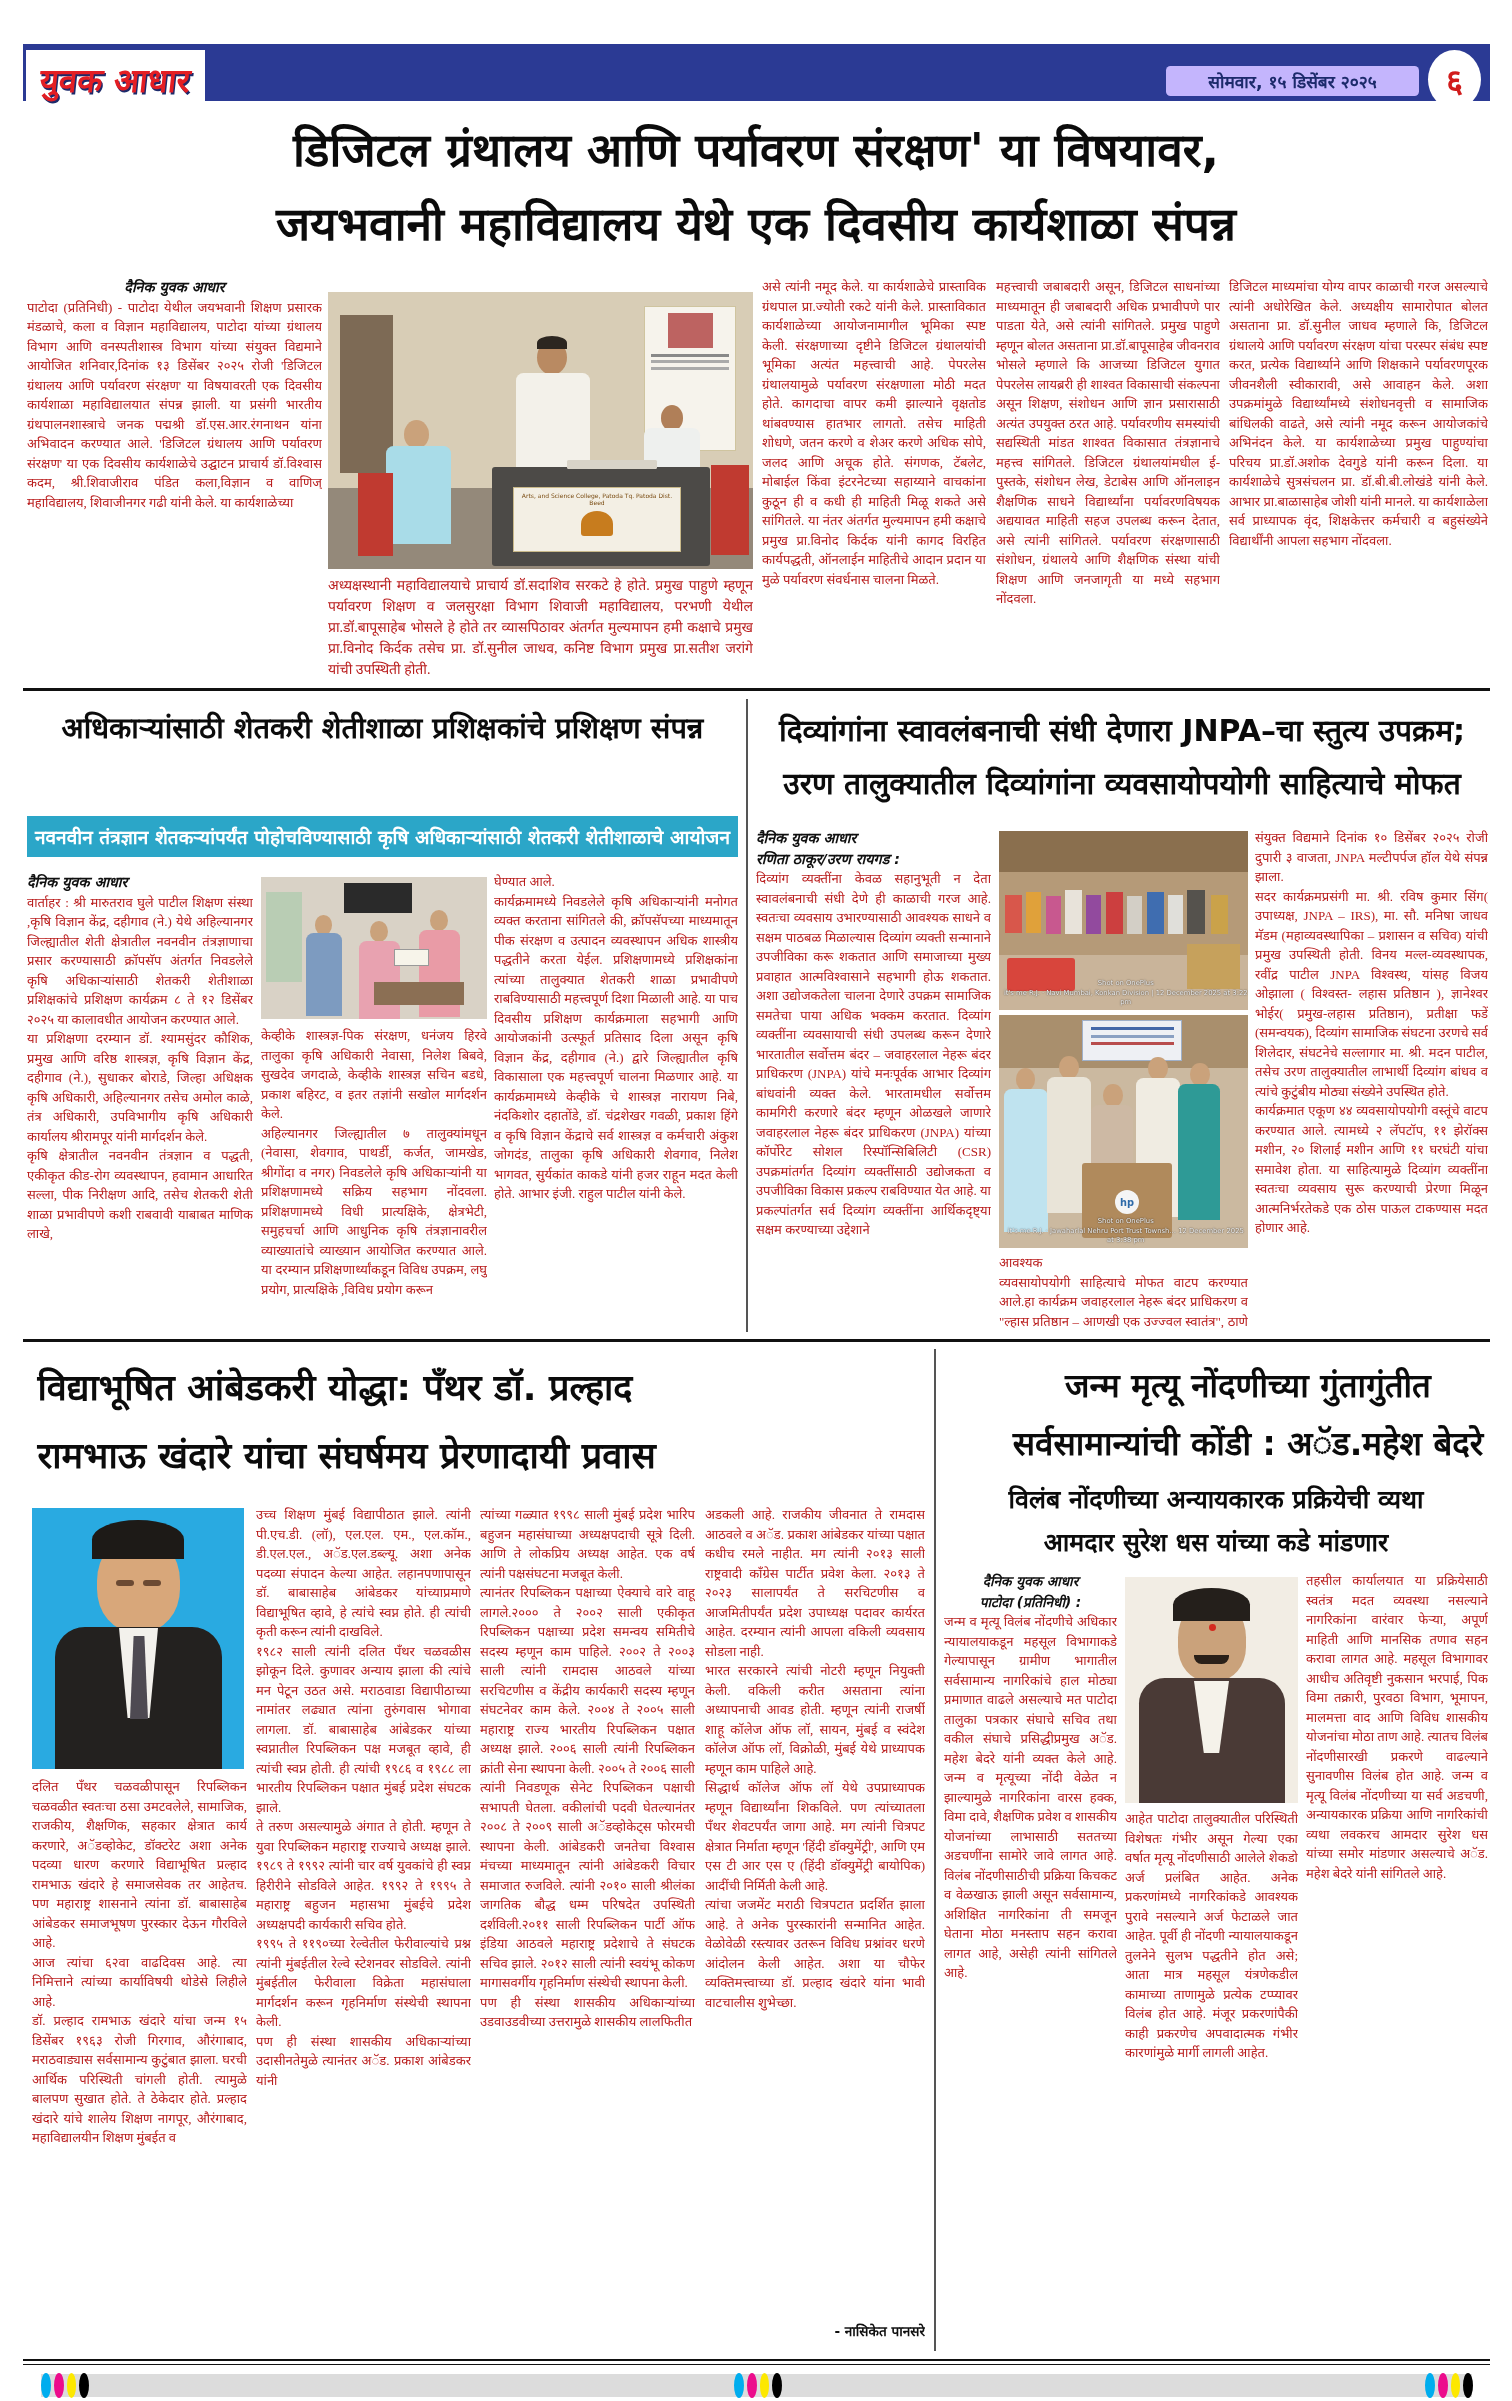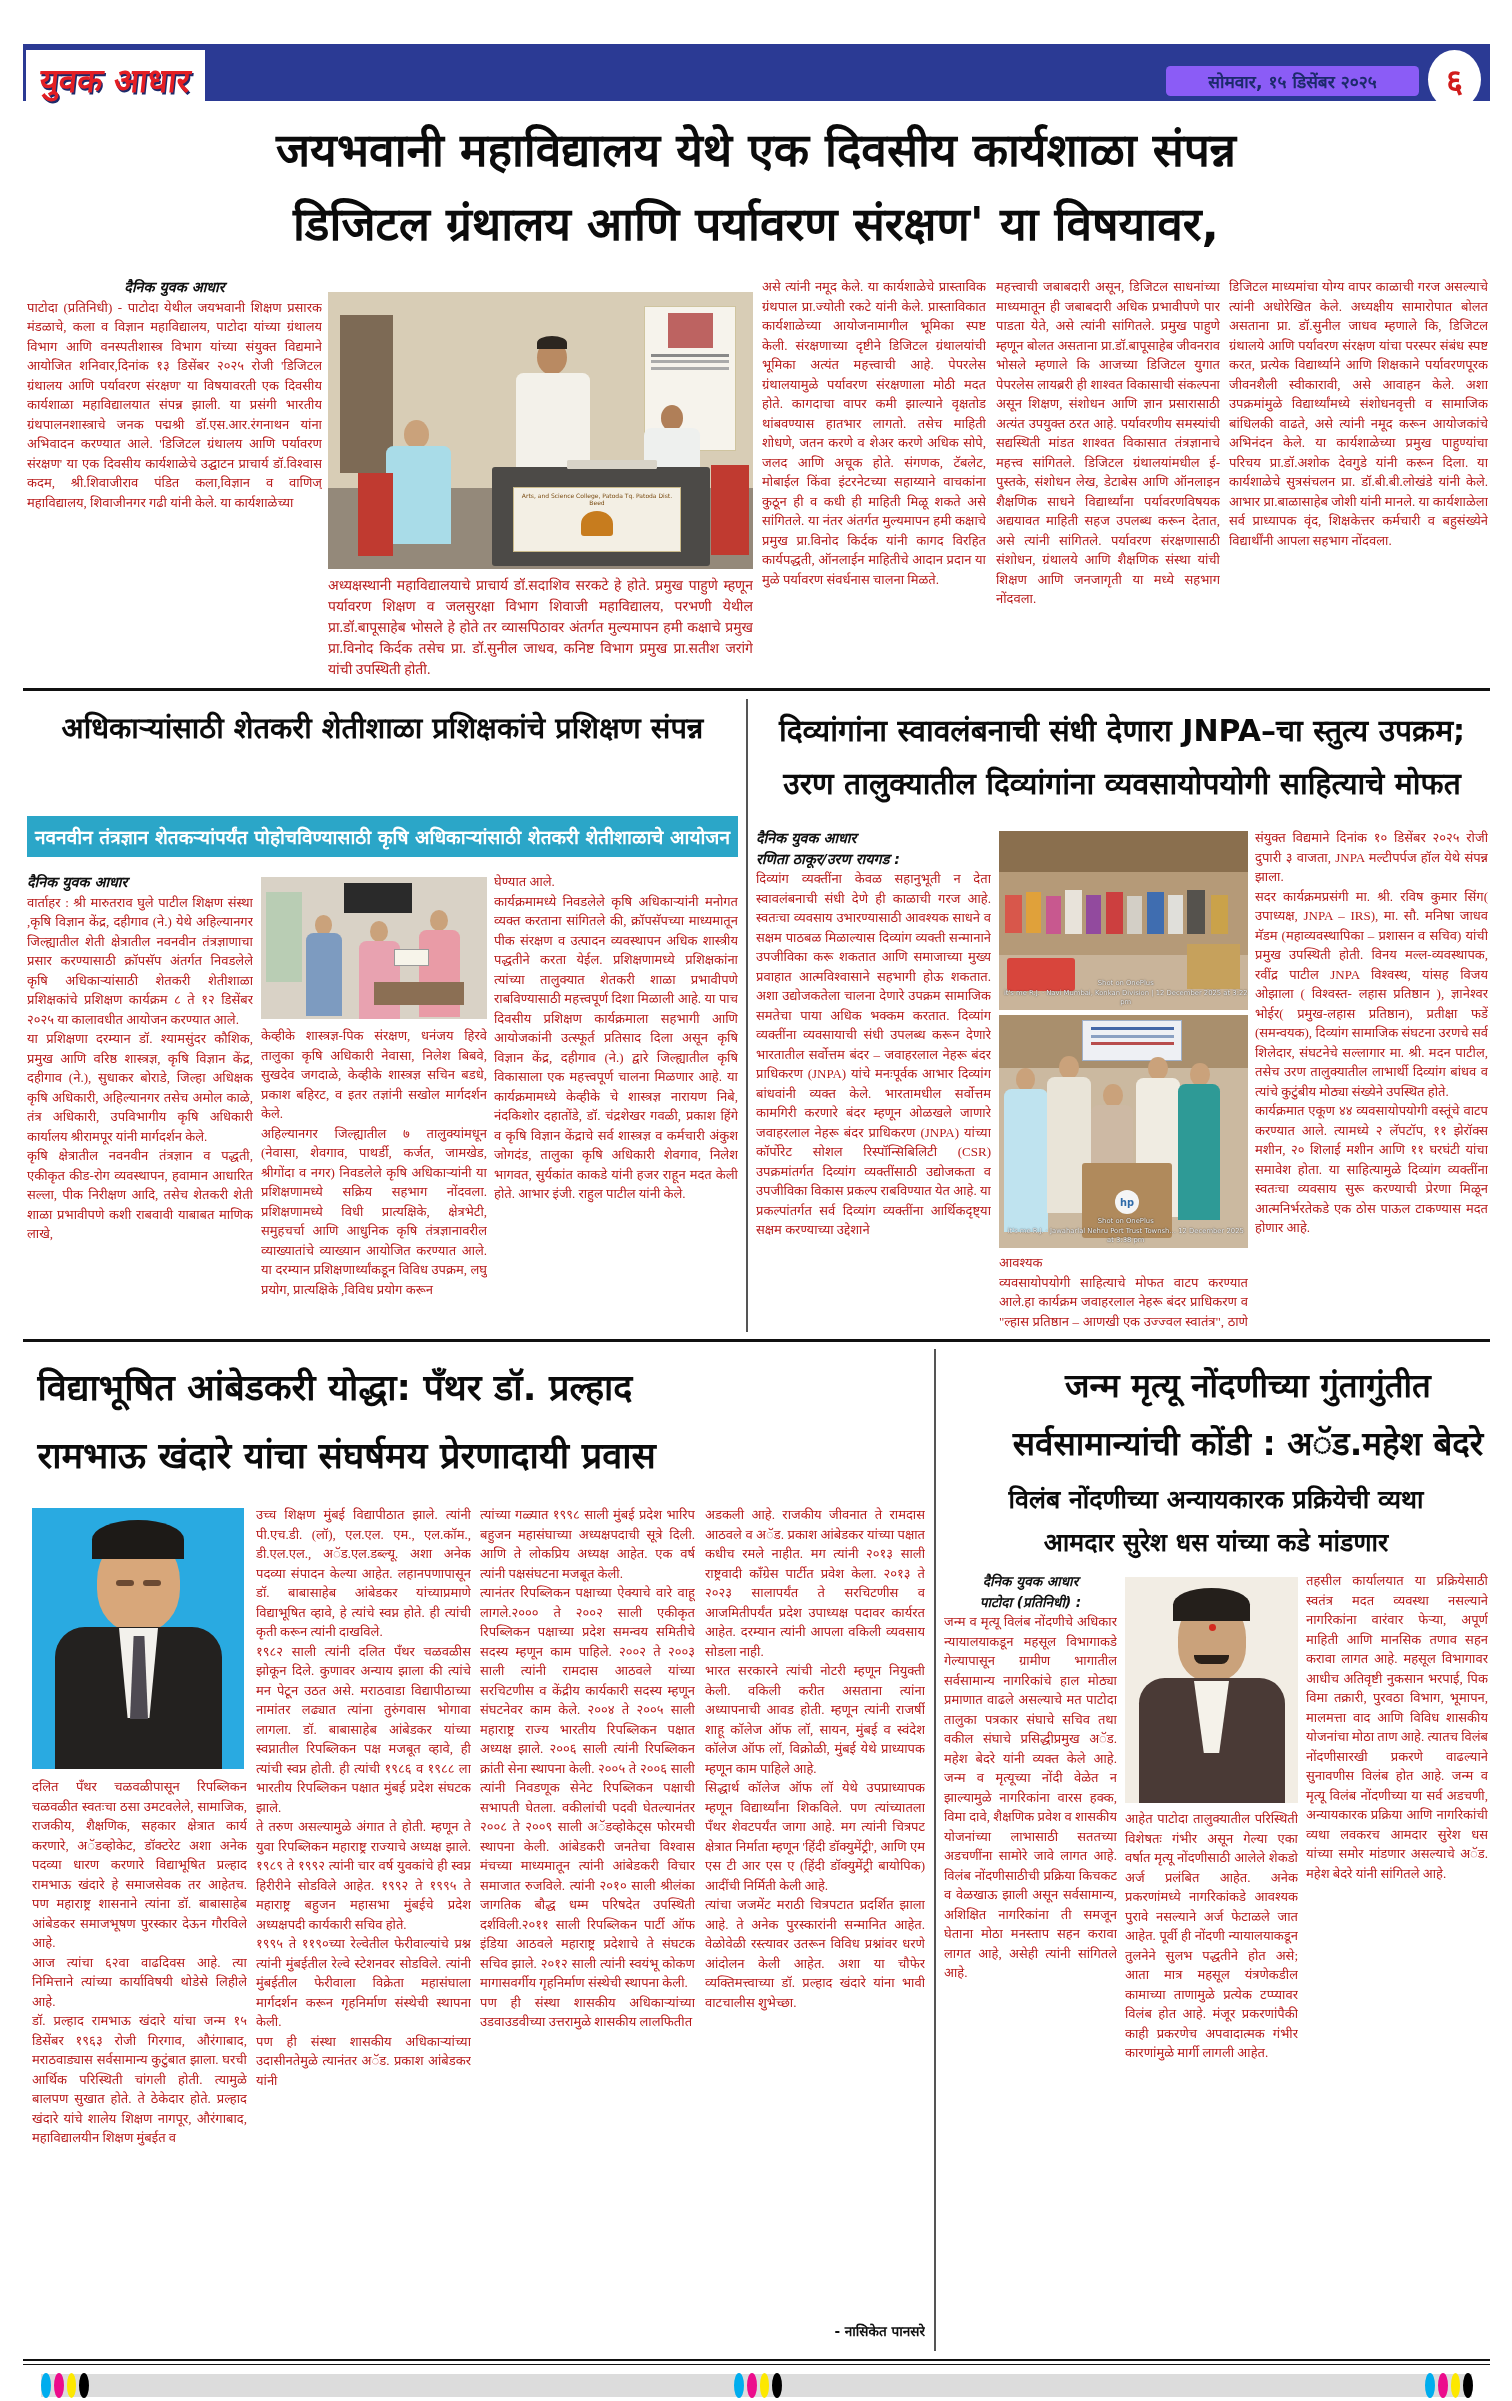--- a/index.html
+++ b/index.html
@@ -5,21 +5,21 @@
   html,body{margin:0;padding:0;background:#ffffff;}
   #page{position:relative;width:1512px;height:2401px;background:#ffffff;overflow:hidden;
         font-family:"Liberation Serif", serif;color:#101010;}
   .abs{position:absolute;}
   
   .topbar{position:absolute;left:22.6px;top:44px;width:1467px;height:57px;background:#2b3a94;}
   .masthead{position:absolute;left:25.6px;top:50px;width:179px;height:59px;background:#ffffff;
             display:flex;align-items:center;justify-content:center;}
   .masthead span{font-family:"DejaVu Sans",sans-serif;font-weight:bold;font-size:33px;color:#e31e24;
             text-shadow:1.5px 1.5px 0 #1c2a6b;transform:skewX(-6deg);white-space:nowrap;}
-  .datebox{position:absolute;left:1166px;top:66px;width:253px;height:30px;background:#8b5cf6;border-radius:4.5px;
+  .datebox{position:absolute;left:1166px;top:66px;width:253px;height:30px;background:#c4b5fd;border-radius:4.5px;
             display:flex;align-items:center;justify-content:center;font-family:"DejaVu Sans",sans-serif;
             font-weight:bold;font-size:17.3px;color:#1c2a6b;}
   .pagenum{position:absolute;left:1428px;top:50px;width:53px;height:59px;background:#ffffff;border-radius:50%;
             display:flex;align-items:center;justify-content:center;font-family:"DejaVu Sans",sans-serif;
             font-weight:bold;font-size:32px;color:#d11c1c;}
   
   .hl-main{position:absolute;left:27px;top:114px;width:1458px;height:155px;text-align:center;
            font-family:"DejaVu Sans",sans-serif;font-weight:bold;font-size:46px;line-height:1.6;color:#0b0b0b;overflow:hidden;}
   .hl2{font-family:"DejaVu Sans",sans-serif;font-weight:bold;text-align:center;color:#0b0b0b;overflow:hidden;}
   
@@ -52,22 +52,22 @@
 <div id="page">
 
   <div class="topbar"></div>
   <div class="masthead">
     <span>युवक आधार</span>
   </div>
   <div class="datebox">सोमवार, १५ डिसेंबर २०२५</div>
   <div class="pagenum">६</div>
 
   <div class="hl-main">
+    <div>डिजिटल ग्रंथालय आणि पर्यावरण संरक्षण' या विषयावर,</div>
     <div>जयभवानी महाविद्यालय येथे एक दिवसीय कार्यशाळा संपन्न</div>
-    <div>डिजिटल ग्रंथालय आणि पर्यावरण संरक्षण' या विषयावर,</div>
   </div>
 
   <div class="abs" style="left:27px;top:277px;width:295px;">
     <div class="byline" style="text-align:center;">दैनिक युवक आधार</div>
     <div class="col" style="position:static;height:387px;width:295px;">पाटोदा (प्रतिनिधी) - पाटोदा येथील जयभवानी शिक्षण प्रसारक मंडळाचे, कला व विज्ञान महाविद्यालय, पाटोदा यांच्या ग्रंथालय विभाग आणि वनस्पतीशास्त्र विभाग यांच्या संयुक्त विद्यमाने आयोजित शनिवार,दिनांक १३ डिसेंबर २०२५ रोजी 'डिजिटल ग्रंथालय आणि पर्यावरण संरक्षण' या विषयावरती एक दिवसीय कार्यशाळा महाविद्यालयात संपन्न झाली. या प्रसंगी भारतीय ग्रंथपालनशास्त्राचे जनक पद्मश्री डॉ.एस.आर.रंगनाथन यांना अभिवादन करण्यात आले. 'डिजिटल ग्रंथालय आणि पर्यावरण संरक्षण' या एक दिवसीय कार्यशाळेचे उद्घाटन प्राचार्य डॉ.विश्वास कदम, श्री.शिवाजीराव पंडित कला,विज्ञान व वाणिज् महाविद्यालय, शिवाजीनगर गढी यांनी केले. या कार्यशाळेच्या</div>
   </div>
 
   <div class="photo" style="left:328px;top:292px;width:425px;height:277px;">
     <div class="abs" style="left:0;top:0;width:425px;height:196px;background:#d8cdb6;"></div>
     <div class="abs" style="left:0;top:196px;width:425px;height:81px;background:#94897a;"></div>

